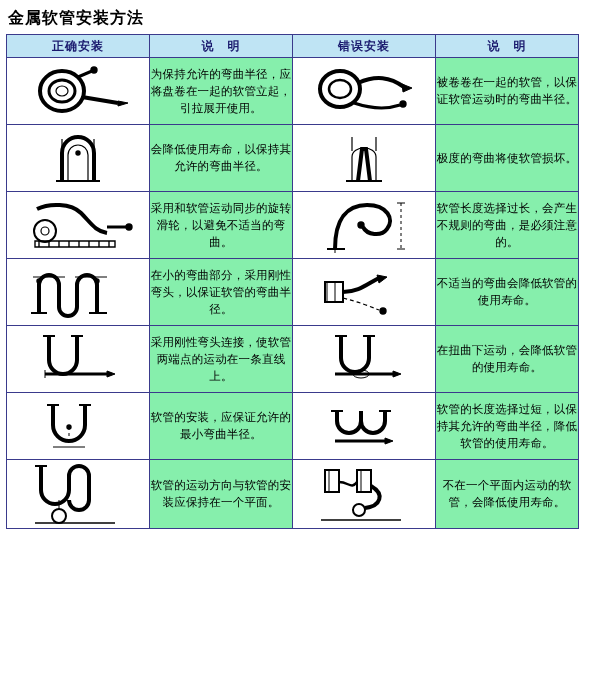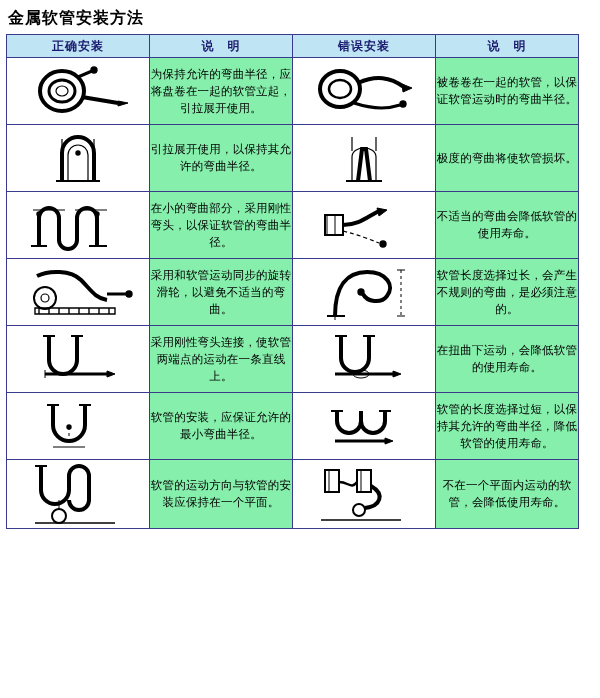--- a/index.html
+++ b/index.html
@@ -128,58 +128,31 @@
         <td class="img-cell">
           <svg class="fig" width="120" height="58" viewBox="0 0 120 58" fill="none" stroke="#000" stroke-width="1.4">
             <path d="M44 52 L44 24 A16 16 0 0 1 76 24 L76 52" stroke-width="4"></path>
             <path d="M50 52 L50 26 A10 10 0 0 1 70 26 L70 52" stroke-width="1.2"></path>
             <line x1="38" y1="52" x2="82" y2="52" stroke-width="2"></line>
             <line x1="44" y1="10" x2="44" y2="20" stroke-width="1.2"></line>
             <line x1="76" y1="10" x2="76" y2="20" stroke-width="1.2"></line>
             <circle cx="60" cy="24" r="2" fill="#000"></circle>
           </svg>
         </td>
-        <td class="txt-cell">引拉展开使用，以保持其允许的弯曲半径。</td>
+        <td class="txt-cell">会降低使用寿命，以保持其允许的弯曲半径。</td>
         <td class="img-cell">
           <svg class="fig" width="120" height="58" viewBox="0 0 120 58" fill="none" stroke="#000" stroke-width="1.4">
             <path d="M48 52 L48 28 C48 16, 72 16, 72 28 L72 52" stroke-width="1.2"></path>
             <path d="M54 52 L58 20 L62 20 L66 52" stroke-width="4"></path>
             <line x1="42" y1="52" x2="78" y2="52" stroke-width="2"></line>
             <line x1="48" y1="8" x2="48" y2="22" stroke-width="1.2"></line>
             <line x1="72" y1="8" x2="72" y2="22" stroke-width="1.2"></line>
           </svg>
         </td>
         <td class="txt-cell">极度的弯曲将使软管损坏。</td>
-      </tr>
-
-      <tr>
-        <td class="img-cell">
-          <svg class="fig" width="126" height="58" viewBox="0 0 126 58" fill="none" stroke="#000" stroke-width="1.4">
-            <path d="M24 50 L24 22 A10 10 0 0 1 44 22 L44 44 A9 9 0 0 0 62 44 L62 22 A10 10 0 0 1 82 22 L82 50" stroke-width="4"></path>
-            <line x1="16" y1="50" x2="32" y2="50" stroke-width="2"></line>
-            <line x1="74" y1="50" x2="92" y2="50" stroke-width="2"></line>
-            <line x1="18" y1="14" x2="50" y2="14" stroke-width="1"></line>
-            <line x1="60" y1="14" x2="92" y2="14" stroke-width="1"></line>
-            <circle cx="24" cy="18" r="2" fill="#000"></circle>
-            <circle cx="82" cy="18" r="2" fill="#000"></circle>
-          </svg>
-        </td>
-        <td class="txt-cell">在小的弯曲部分，采用刚性弯头，以保证软管的弯曲半径。</td>
-        <td class="img-cell">
-          <svg class="fig" width="126" height="56" viewBox="0 0 126 56" fill="none" stroke="#000" stroke-width="1.4">
-            <rect x="24" y="18" width="18" height="20" stroke-width="2"></rect>
-            <line x1="26" y1="18" x2="26" y2="38" stroke-width="1"></line>
-            <line x1="34" y1="18" x2="34" y2="38" stroke-width="1"></line>
-            <path d="M42 28 C58 28, 66 20, 78 14" stroke-width="4"></path>
-            <path d="M76 11 l10 2 l-8 6 z" fill="#000" stroke-width="1"></path>
-            <path d="M42 34 C58 38, 68 42, 78 46" stroke-width="1.2" stroke-dasharray="4 3"></path>
-            <circle cx="82" cy="47" r="3" fill="#000"></circle>
-          </svg>
-        </td>
-        <td class="txt-cell">不适当的弯曲会降低软管的使用寿命。</td>
       </tr>
 
       <tr>
         <td class="img-cell">
           <svg class="fig" width="126" height="56" viewBox="0 0 126 56" fill="none" stroke="#000" stroke-width="1.4">
             <path d="M22 12 C34 6, 56 6, 66 16 C76 26, 80 34, 92 36" stroke-width="4"></path>
             <circle cx="30" cy="34" r="11" stroke-width="2"></circle>
             <circle cx="30" cy="34" r="4" stroke-width="1.2"></circle>
             <path d="M20 44 L100 44 L100 50 L20 50 Z" stroke-width="1.4"></path>
             <line x1="24" y1="44" x2="24" y2="50"></line>
@@ -202,20 +175,47 @@
             <line x1="34" y1="54" x2="34" y2="58" stroke-width="1"></line>
             <circle cx="60" cy="30" r="3" fill="#000"></circle>
             <line x1="100" y1="8" x2="100" y2="54" stroke-width="1" stroke-dasharray="3 3"></line>
             <line x1="96" y1="8" x2="104" y2="8" stroke-width="1"></line>
             <line x1="96" y1="54" x2="104" y2="54" stroke-width="1"></line>
           </svg>
         </td>
         <td class="txt-cell">软管长度选择过长，会产生不规则的弯曲，是必须注意的。</td>
       </tr>
 
+      <tr>
+        <td class="img-cell">
+          <svg class="fig" width="126" height="58" viewBox="0 0 126 58" fill="none" stroke="#000" stroke-width="1.4">
+            <path d="M24 50 L24 22 A10 10 0 0 1 44 22 L44 44 A9 9 0 0 0 62 44 L62 22 A10 10 0 0 1 82 22 L82 50" stroke-width="4"></path>
+            <line x1="16" y1="50" x2="32" y2="50" stroke-width="2"></line>
+            <line x1="74" y1="50" x2="92" y2="50" stroke-width="2"></line>
+            <line x1="18" y1="14" x2="50" y2="14" stroke-width="1"></line>
+            <line x1="60" y1="14" x2="92" y2="14" stroke-width="1"></line>
+            <circle cx="24" cy="18" r="2" fill="#000"></circle>
+            <circle cx="82" cy="18" r="2" fill="#000"></circle>
+          </svg>
+        </td>
+        <td class="txt-cell">在小的弯曲部分，采用刚性弯头，以保证软管的弯曲半径。</td>
+        <td class="img-cell">
+          <svg class="fig" width="126" height="56" viewBox="0 0 126 56" fill="none" stroke="#000" stroke-width="1.4">
+            <rect x="24" y="18" width="18" height="20" stroke-width="2"></rect>
+            <line x1="26" y1="18" x2="26" y2="38" stroke-width="1"></line>
+            <line x1="34" y1="18" x2="34" y2="38" stroke-width="1"></line>
+            <path d="M42 28 C58 28, 66 20, 78 14" stroke-width="4"></path>
+            <path d="M76 11 l10 2 l-8 6 z" fill="#000" stroke-width="1"></path>
+            <path d="M42 34 C58 38, 68 42, 78 46" stroke-width="1.2" stroke-dasharray="4 3"></path>
+            <circle cx="82" cy="47" r="3" fill="#000"></circle>
+          </svg>
+        </td>
+        <td class="txt-cell">不适当的弯曲会降低软管的使用寿命。</td>
+      </tr>
+
 
       <tr>
         <td class="img-cell">
           <svg class="fig" width="126" height="58" viewBox="0 0 126 58" fill="none" stroke="#000" stroke-width="1.4">
             <path d="M34 6 L34 30 A14 14 0 0 0 62 30 L62 6" stroke-width="4"></path>
             <line x1="28" y1="6" x2="40" y2="6" stroke-width="2"></line>
             <line x1="56" y1="6" x2="68" y2="6" stroke-width="2"></line>
             <line x1="30" y1="44" x2="96" y2="44" stroke-width="3"></line>
             <path d="M92 41 l8 3 l-8 3 z" fill="#000" stroke-width="1"></path>
             <line x1="30" y1="40" x2="30" y2="48" stroke-width="1"></line>

